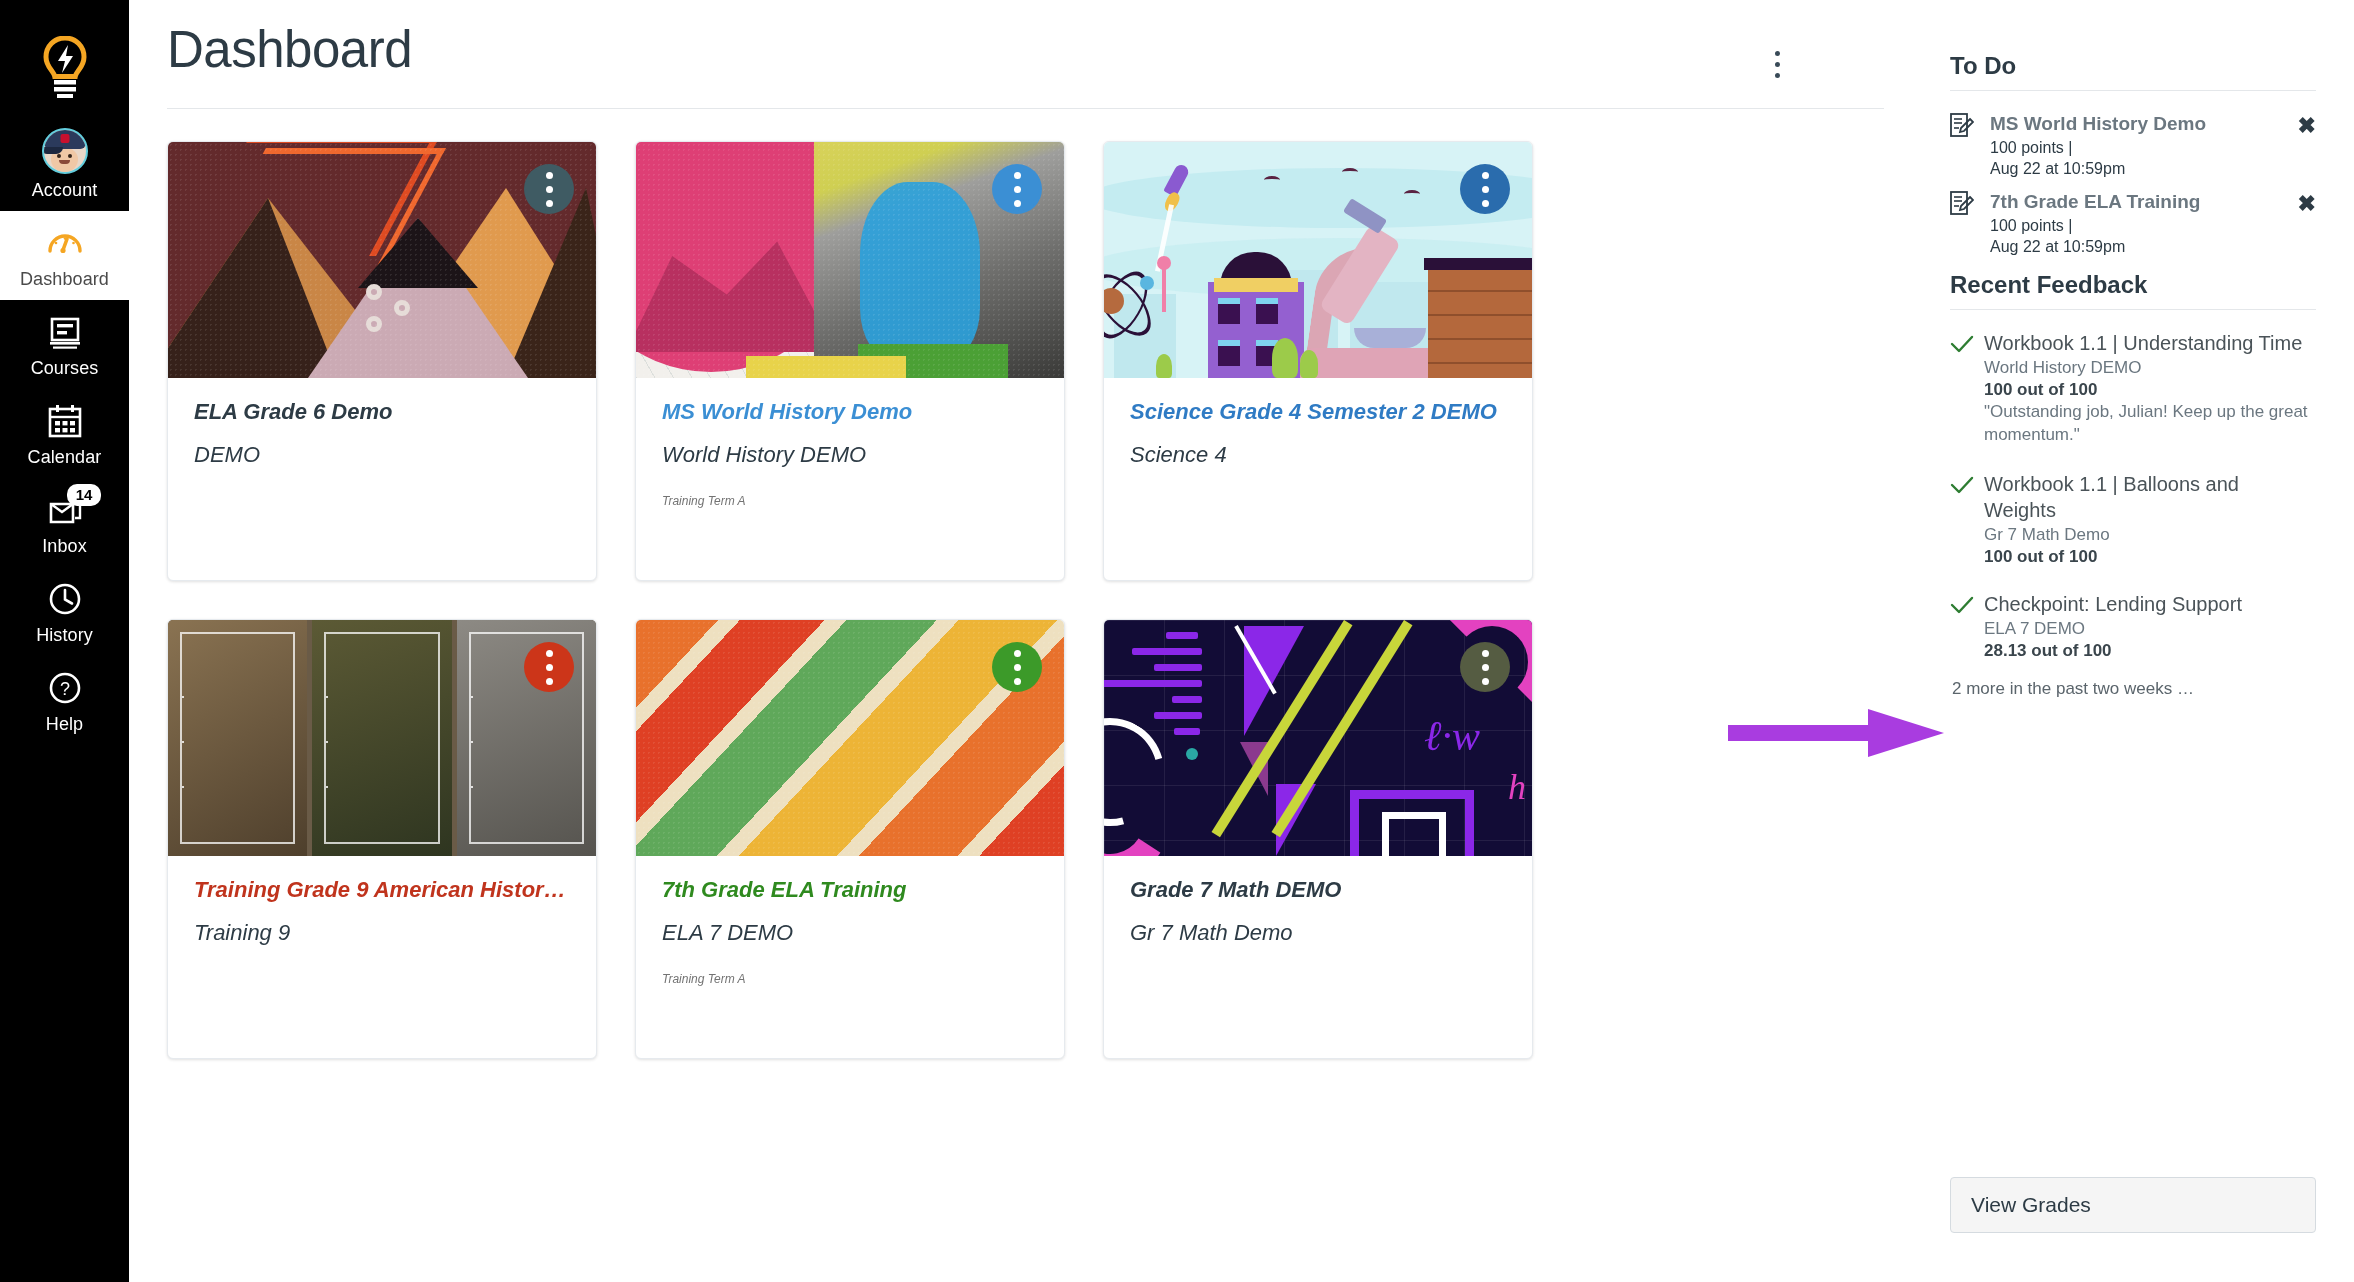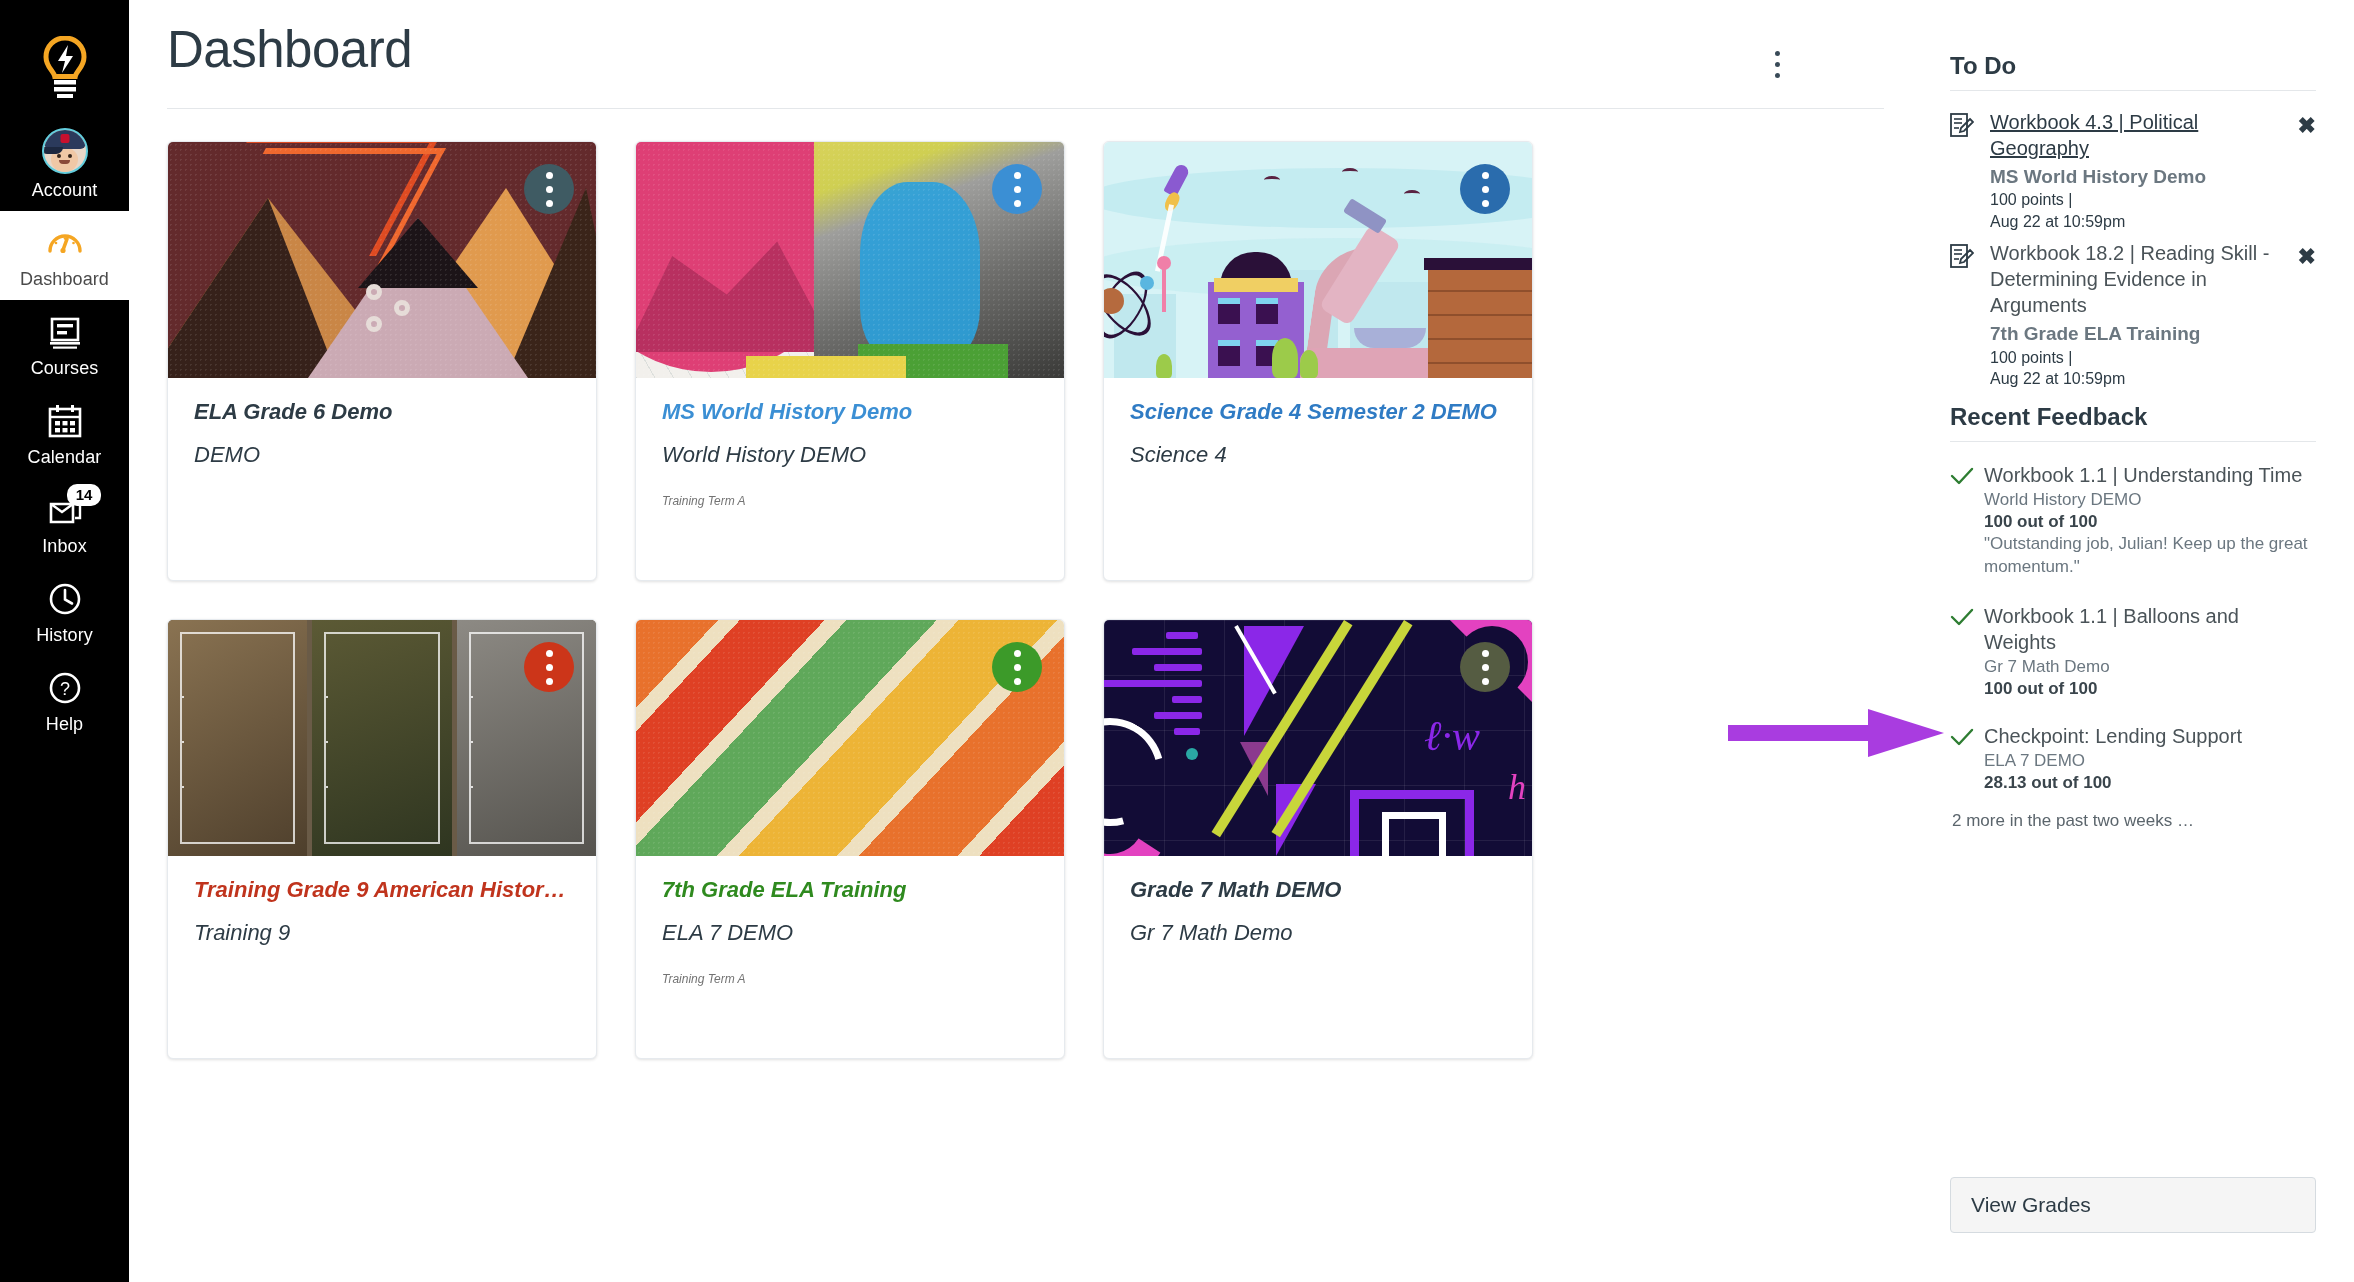--- a/index.html
+++ b/index.html
@@ -531,40 +531,38 @@
       <div class="todo-icon">
         <svg width="24" height="26" viewBox="0 0 24 26">
           <rect x="1" y="1" width="16" height="22" fill="none" stroke="#2d3b45" stroke-width="1.8"></rect>
           <line x1="4" y1="6" x2="12" y2="6" stroke="#2d3b45" stroke-width="1.6"></line>
           <line x1="4" y1="10" x2="12" y2="10" stroke="#2d3b45" stroke-width="1.6"></line>
           <line x1="4" y1="15" x2="9" y2="15" stroke="#2d3b45" stroke-width="1.6"></line>
           <path d="M20 6l3 3-9 9-4 1 1-4z" fill="none" stroke="#2d3b45" stroke-width="1.8"></path>
         </svg>
       </div>
       <div class="todo-body">
-        <span class="todo-link">Workbook 4.3 | Political Geography</span>
         <div class="todo-course">MS World History Demo</div>
         <div class="todo-meta">100 points  |</div>
         <div class="todo-meta">Aug 22 at 10:59pm</div>
       </div>
       <div class="todo-x">✖</div>
     </div>
 
     <div class="todo-item">
       <div class="todo-icon">
         <svg width="24" height="26" viewBox="0 0 24 26">
           <rect x="1" y="1" width="16" height="22" fill="none" stroke="#2d3b45" stroke-width="1.8"></rect>
           <line x1="4" y1="6" x2="12" y2="6" stroke="#2d3b45" stroke-width="1.6"></line>
           <line x1="4" y1="10" x2="12" y2="10" stroke="#2d3b45" stroke-width="1.6"></line>
           <line x1="4" y1="15" x2="9" y2="15" stroke="#2d3b45" stroke-width="1.6"></line>
           <path d="M20 6l3 3-9 9-4 1 1-4z" fill="none" stroke="#2d3b45" stroke-width="1.8"></path>
         </svg>
       </div>
       <div class="todo-body">
-        <span class="todo-link plain">Workbook 18.2 | Reading Skill - Determining Evidence in Arguments</span>
         <div class="todo-course">7th Grade ELA Training</div>
         <div class="todo-meta">100 points  |</div>
         <div class="todo-meta">Aug 22 at 10:59pm</div>
       </div>
       <div class="todo-x">✖</div>
     </div>
 
 
     <div class="side-h" style="margin-top:14px">Recent Feedback</div>
     <div class="side-rule"></div>

